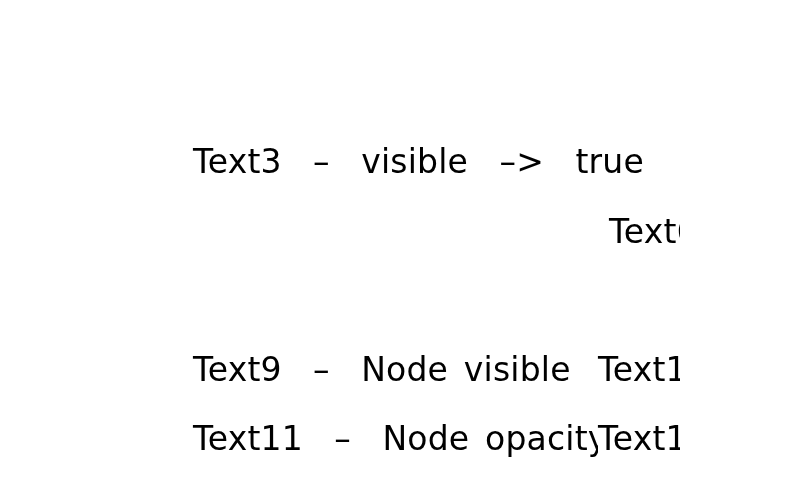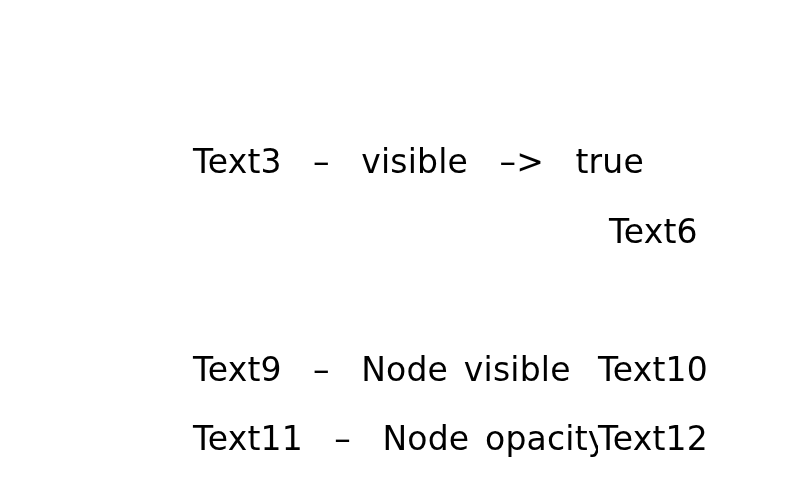--- a/index.html
+++ b/index.html
@@ -14,21 +14,20 @@
     font-family: "DejaVu Sans", "Liberation Sans", sans-serif;
     -webkit-font-smoothing: antialiased;
   }
 
   #canvas {
     position: relative;
     width: 680px;
     height: 480px;
     background: #ffffff;
     overflow: hidden;
-    padding-left: 29px;
   }
 
   
   .text-node {
     position: absolute;
     white-space: pre;
     color: #000000;
     font-family: "DejaVu Sans", "Liberation Sans", sans-serif;
     font-size: 33px;
     line-height: 33px;

